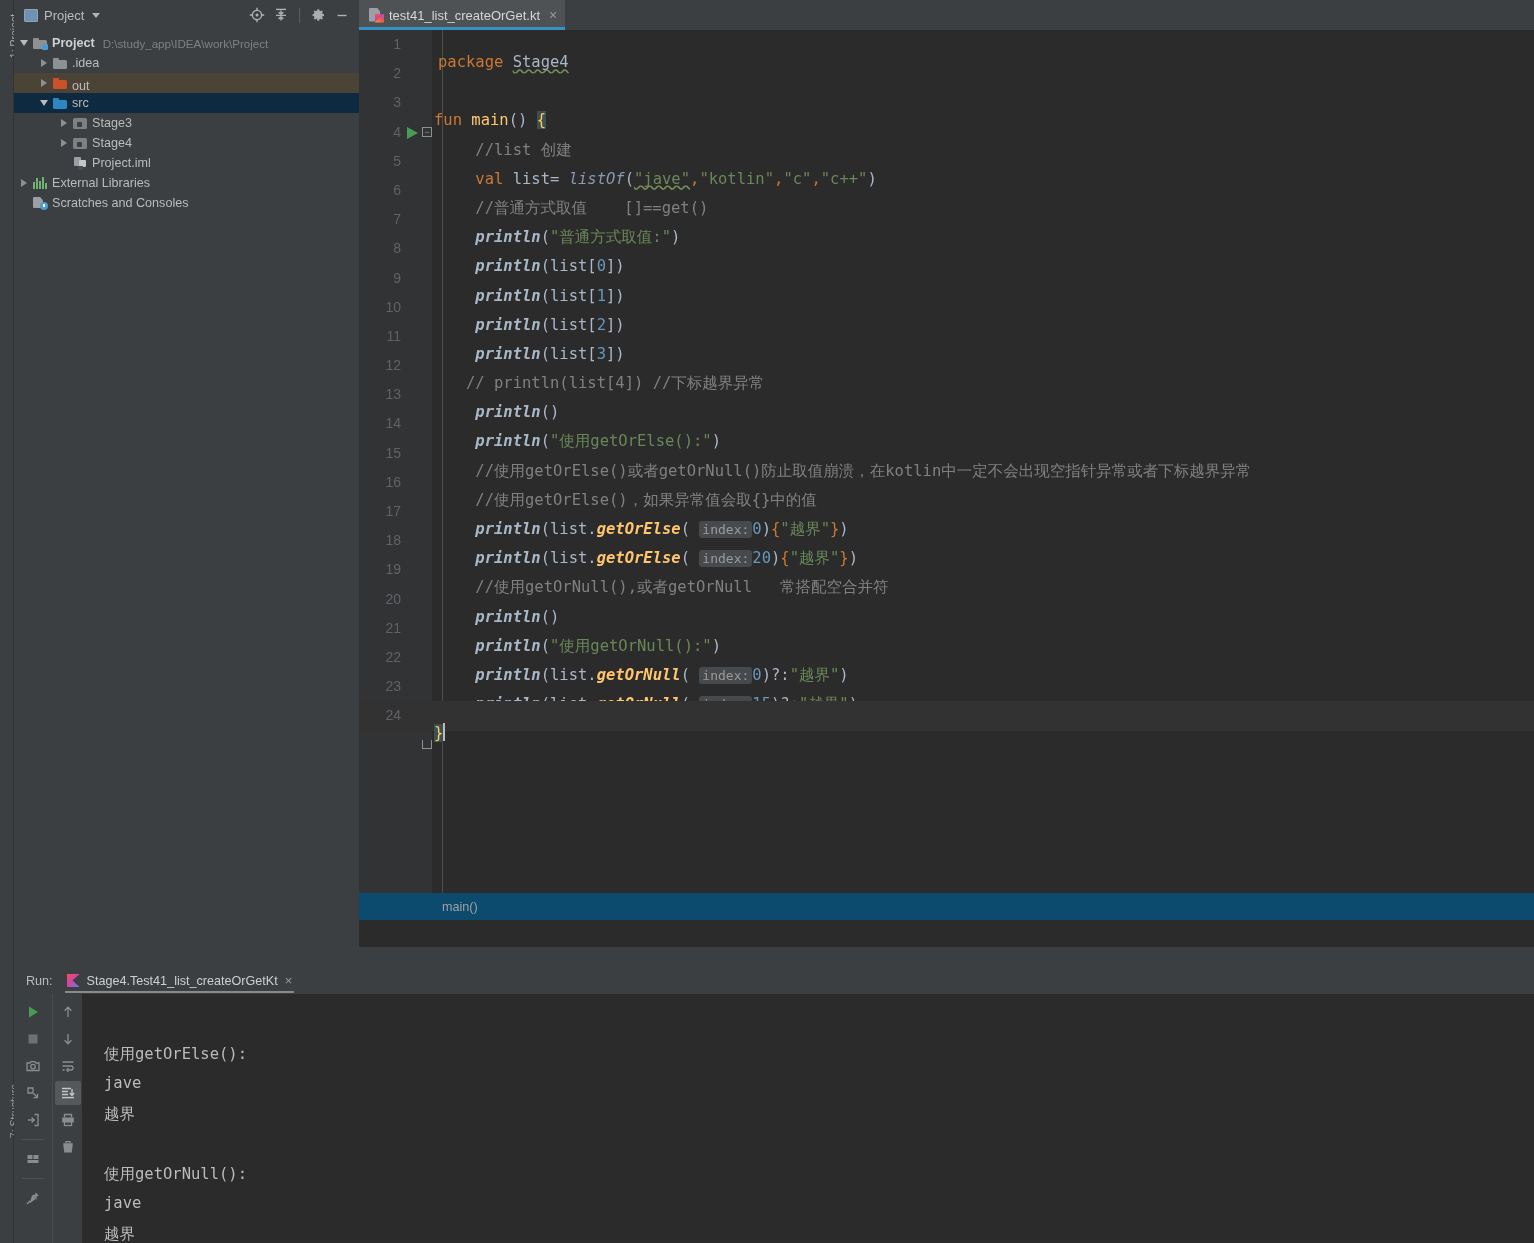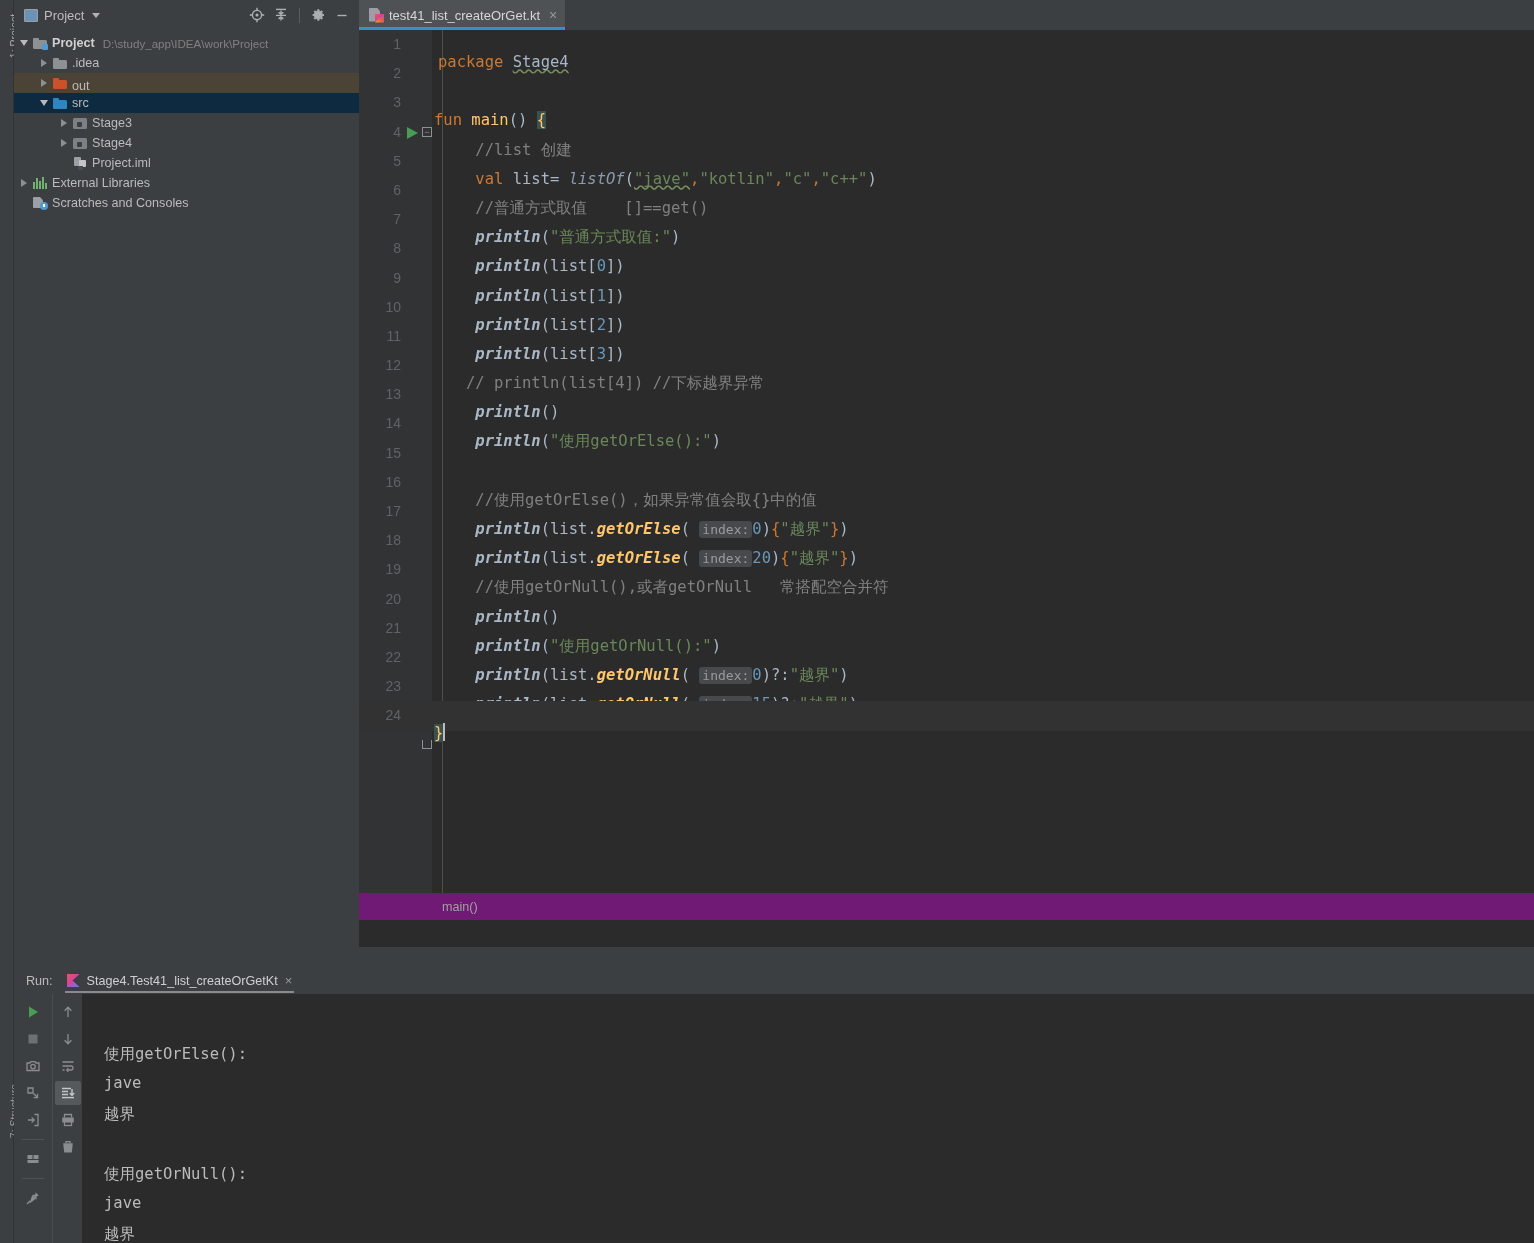--- a/index.html
+++ b/index.html
@@ -231,21 +231,21 @@
     padding: 1px 3px; font-size: 13px; font-style: normal;
   }
   .typo-w { text-decoration: underline wavy #77905b; text-decoration-skip-ink: none; }
   .caretbar {
     display: inline-block; width: 1.5px; height: 18px; background: #bbbbbb;
     vertical-align: -3px;
   }
 
   .breadcrumb-bar {
     position: absolute; left: 0; bottom: 0; width: 100%; height: 27px;
-    background: #701a75; display: flex; align-items: center; padding-left: 83px;
+    background: #0c4a6e; display: flex; align-items: center; padding-left: 83px;
   }
   .breadcrumb { color: #a0a0a0; font-size: 12.6px; }
 
   
   .run-panel {
     position: absolute; left: 14px; top: 947px; width: 1520px; height: 296px;
     background: #3c3f41;
     margin-top: 20px;
   }
   .run-head {
@@ -521,21 +521,21 @@
         <div class="cline"><span class="lnum">12</span>
           <span class="ctext"><span class="cmt">   // println(list[4]) //下标越界异常</span></span></div>
 
         <div class="cline"><span class="lnum">13</span>
           <span class="ctext">    <span class="pln">println</span><span class="id">()</span></span></div>
 
         <div class="cline"><span class="lnum">14</span>
           <span class="ctext">    <span class="pln">println</span><span class="id">(</span><span class="str">"使用getOrElse():"</span><span class="id">)</span></span></div>
 
         <div class="cline"><span class="lnum">15</span>
-          </div>
+          <span class="ctext"><span class="cmt">    //使用getOrElse()或者getOrNull()防止取值崩溃，在kotlin中一定不会出现空指针异常或者下标越界异常</span></span></div>
 
         <div class="cline"><span class="lnum">16</span>
           <span class="ctext"><span class="cmt">    //使用getOrElse()，如果异常值会取{}中的值</span></span></div>
 
         <div class="cline"><span class="lnum">17</span>
           <span class="ctext">    <span class="pln">println</span><span class="id">(list.</span><span class="fni">getOrElse</span><span class="id">( </span><span class="hint">index:</span><span class="num">0</span><span class="id">)</span><span class="kw">{</span><span class="str">"越界"</span><span class="kw">}</span><span class="id">)</span></span></div>
 
         <div class="cline"><span class="lnum">18</span>
           <span class="ctext">    <span class="pln">println</span><span class="id">(list.</span><span class="fni">getOrElse</span><span class="id">( </span><span class="hint">index:</span><span class="num">20</span><span class="id">)</span><span class="kw">{</span><span class="str">"越界"</span><span class="kw">}</span><span class="id">)</span></span></div>
 

